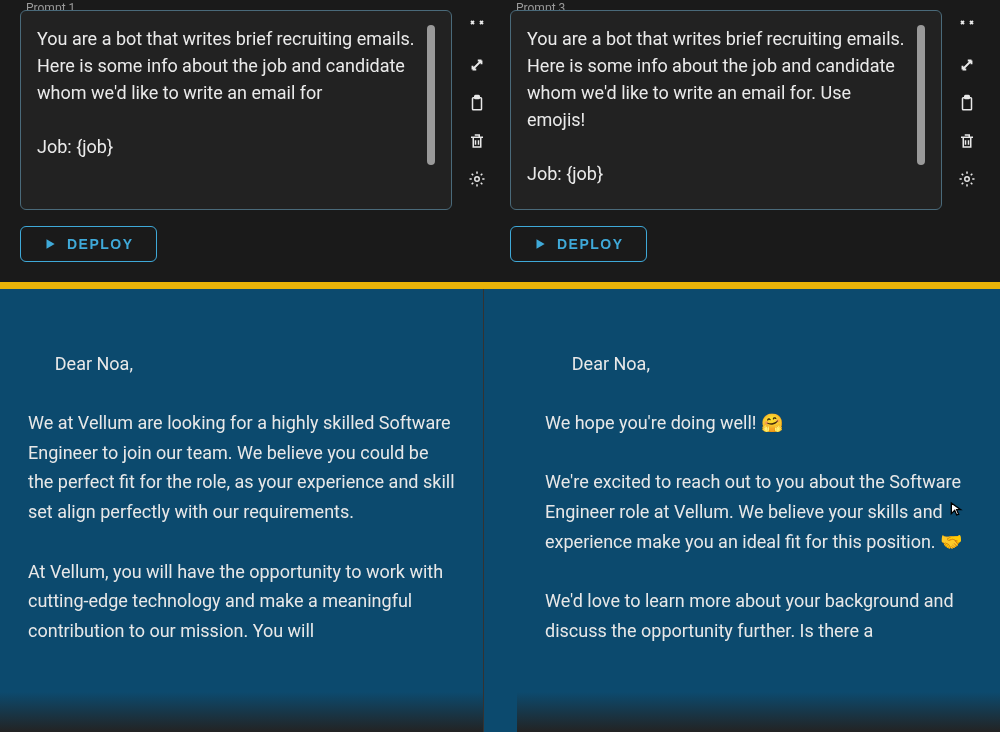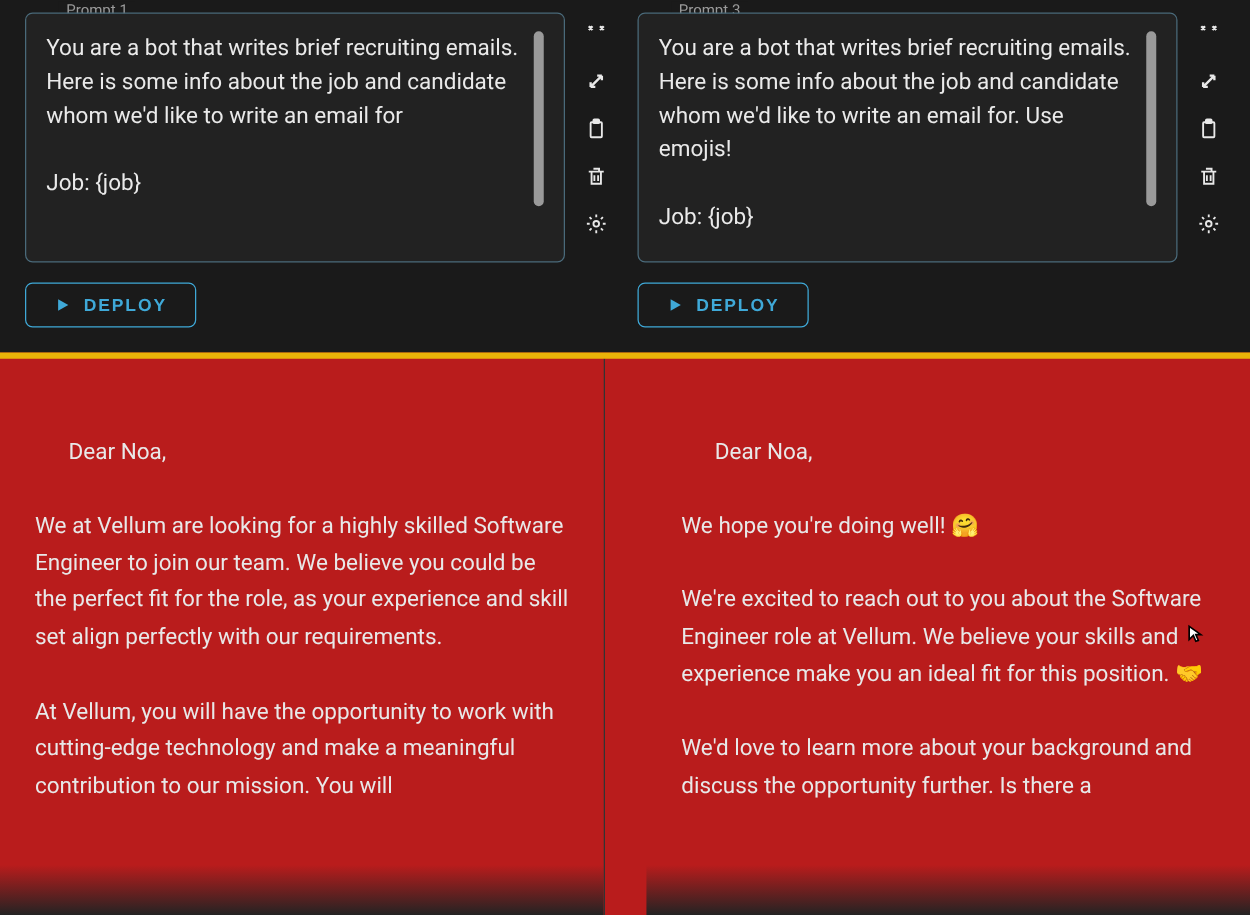--- a/index.html
+++ b/index.html
@@ -31,21 +31,21 @@
       align-items: flex-start;
       gap: 12px;
     }
     .prompt-box-wrapper {
       flex: 1;
       position: relative;
     }
     .prompt-label {
       position: absolute;
       top: -9px;
-      left: 27px;
+      left: 0;
       background: #1a1a1a;
       padding: 0 6px;
       font-size: 12px;
       color: #9a9a9a;
     }
     .prompt-box {
       border: 1px solid #4a6a7a;
       border-radius: 6px;
       padding: 14px 16px;
       background: #222;
@@ -102,22 +102,22 @@
       border-radius: 6px;
       font-size: 14px;
       font-weight: 600;
       letter-spacing: 1.5px;
       cursor: pointer;
     }
     .deploy-btn svg { width: 14px; height: 14px; fill: #3fa9d8; }
     .outputs-row {
       display: flex;
       flex: 1;
-      border-top: 5px solid #eab308;
-      background: #b91c1c;
+      border-top: 7px solid #eab308;
+      background: #0c4a6e;
       overflow: hidden;
       gap: 33px;
     }
     .output-col {
       flex: 1;
       padding: 30px 28px;
       font-size: 18px;
       line-height: 1.65;
       white-space: pre-wrap;
       color: #e8e8e8;

